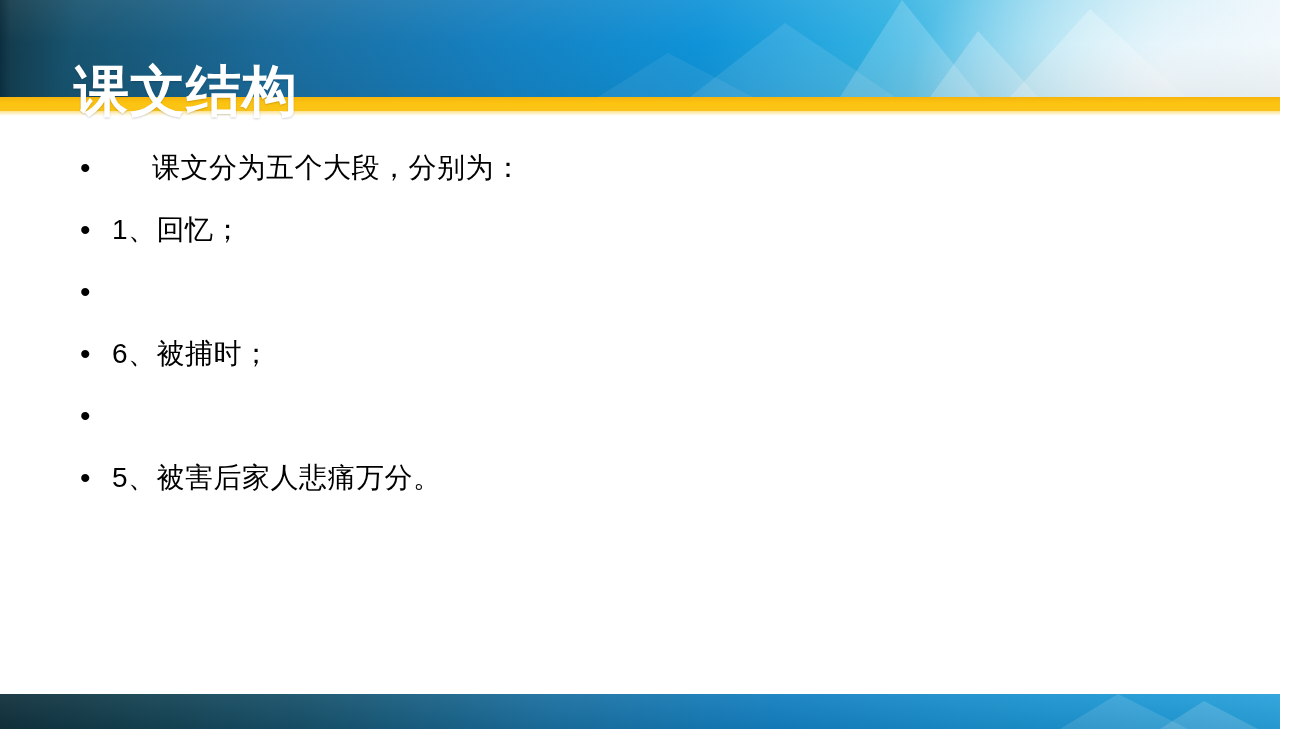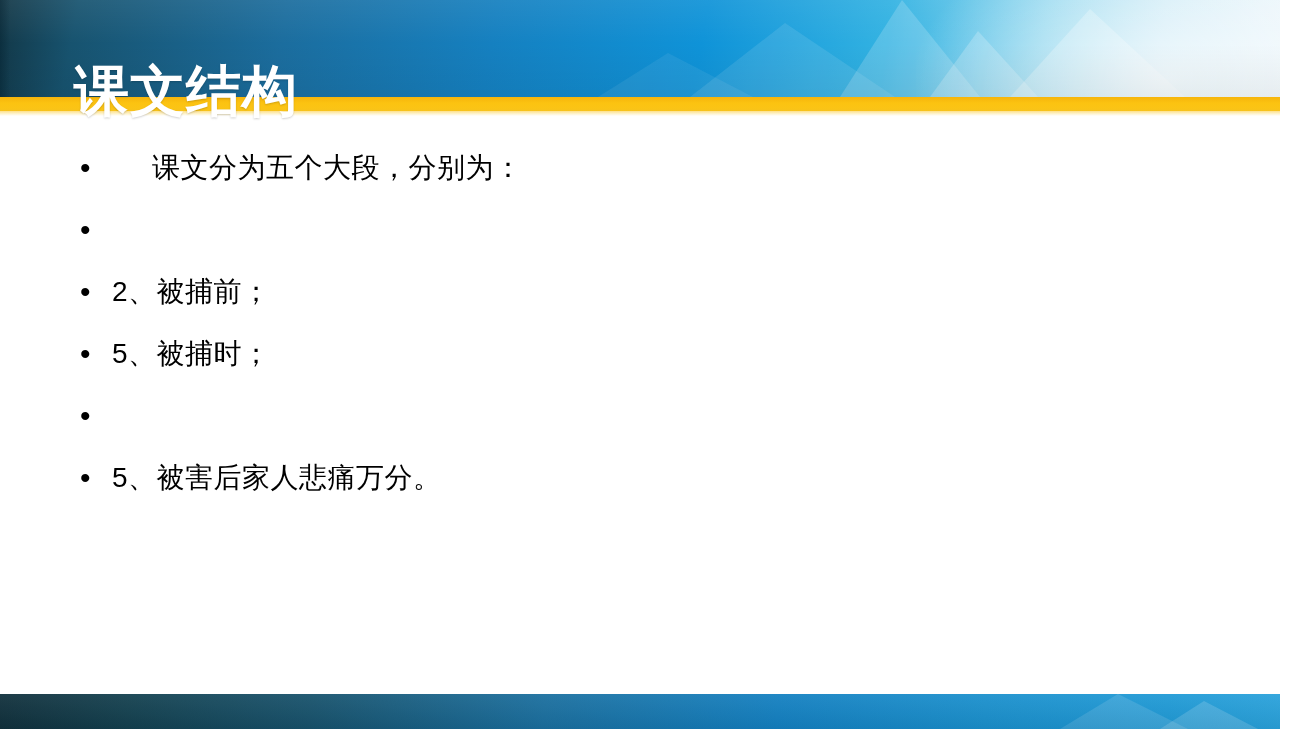--- a/index.html
+++ b/index.html
@@ -260,30 +260,30 @@
   <div class="content">
     <div class="bullet-list">
 
       <div class="bullet-row lead">
         <span class="bullet-dot">•</span>
         <span class="bullet-text">课文分为五个大段，分别为：</span>
       </div>
 
       <div class="bullet-row">
         <span class="bullet-dot">•</span>
-      </div>
-
-      <div class="bullet-row">
-        <span class="bullet-dot">•</span>
-        <span class="bullet-text">2、被捕前；</span>
-      </div>
-
-      <div class="bullet-row">
-        <span class="bullet-dot">•</span>
-        <span class="bullet-text">5、被捕时；</span>
+        <span class="bullet-text">1、回忆；</span>
+      </div>
+
+      <div class="bullet-row">
+        <span class="bullet-dot">•</span>
+      </div>
+
+      <div class="bullet-row">
+        <span class="bullet-dot">•</span>
+        <span class="bullet-text">6、被捕时；</span>
       </div>
 
       <div class="bullet-row">
         <span class="bullet-dot">•</span>
       </div>
 
       <div class="bullet-row">
         <span class="bullet-dot">•</span>
         <span class="bullet-text">5、被害后家人悲痛万分。</span>
       </div>

